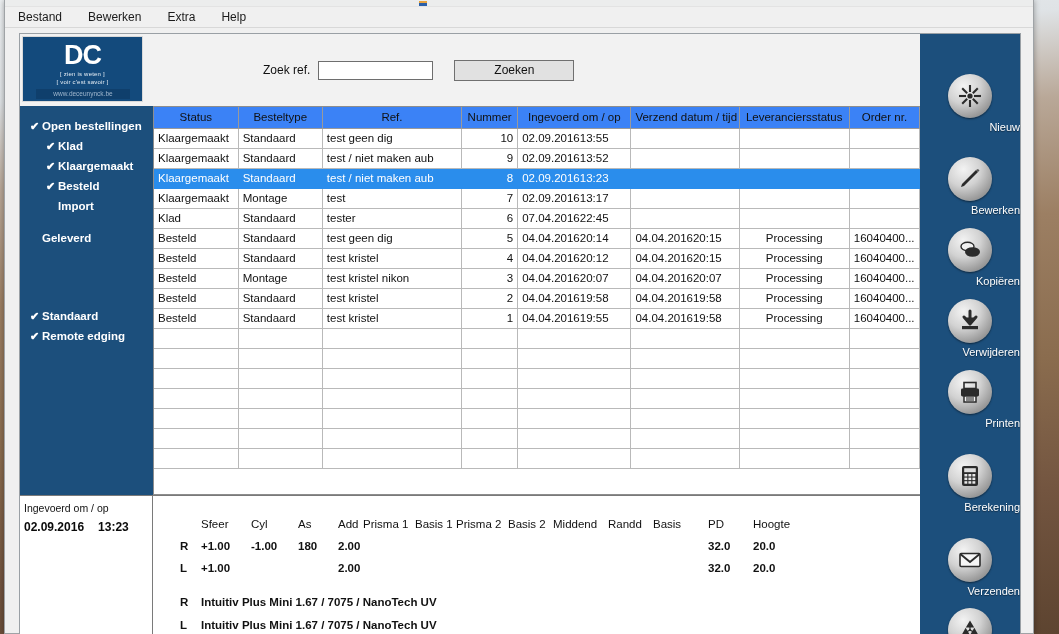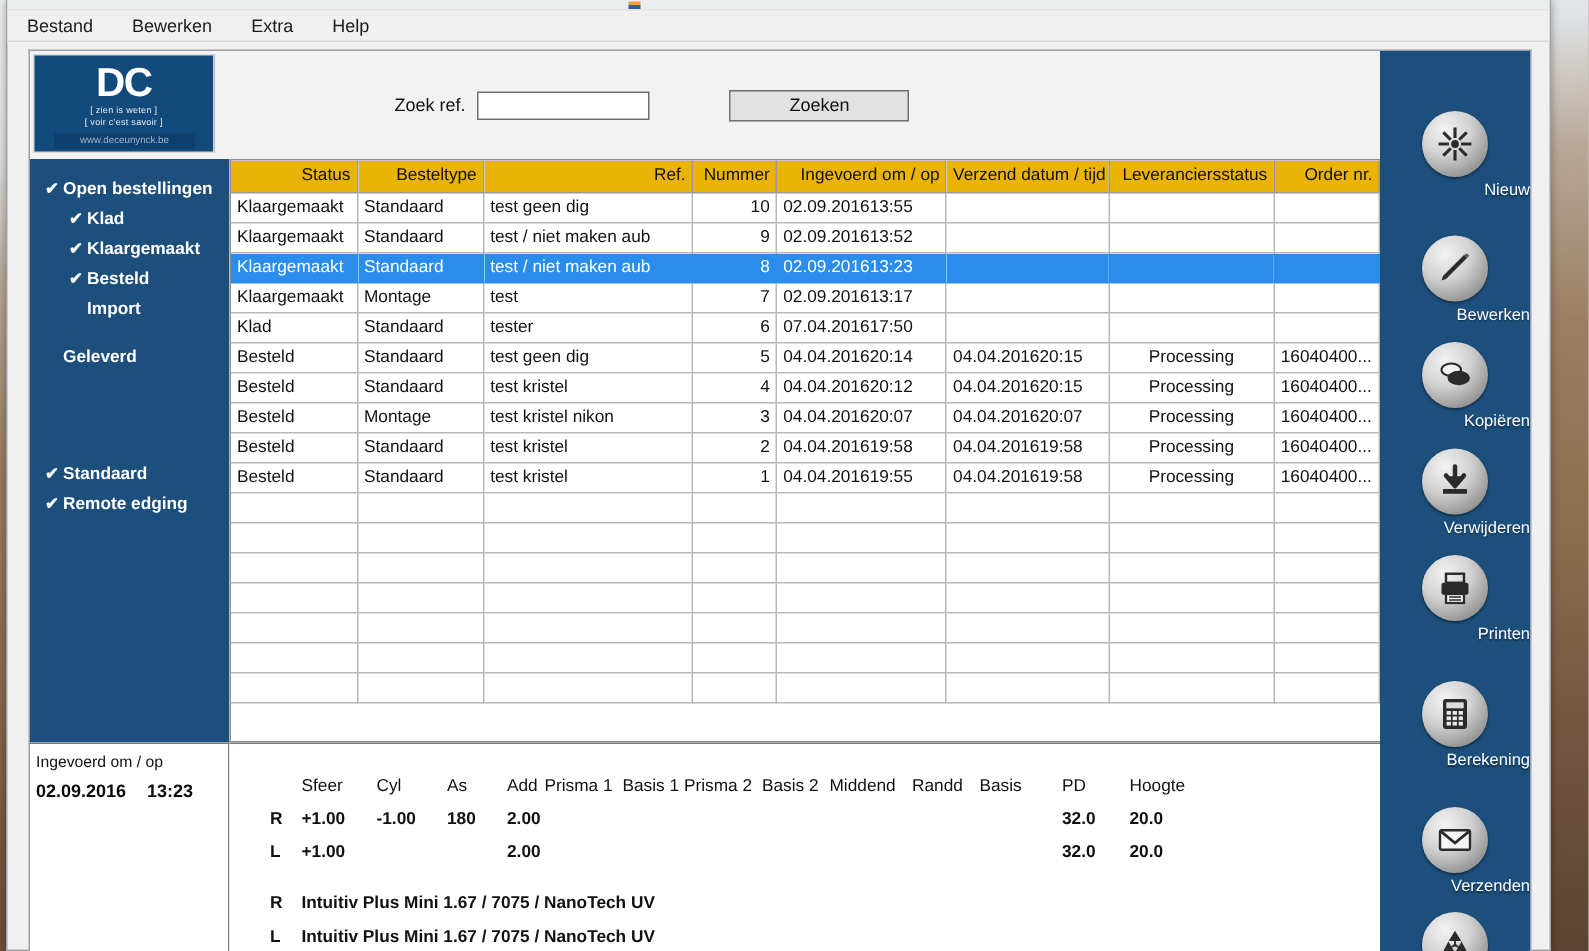--- a/index.html
+++ b/index.html
@@ -149,21 +149,21 @@
   .searchbar .lbl { font-size: 12px; color:#111; margin-right: 8px; }
   .search-input {
     width: 115px; height: 19px;
     border: 1px solid #6e6e6e;
     background:#fff;
     font-size: 12px;
     padding: 0 3px;
     outline:none;
   }
   .zoeken-btn {
-    margin-left: 53px;
+    margin-left: 21px;
     width: 120px; height: 21px;
     background: #e1e1e1;
     border: 1px solid #707070;
     font-size: 12px;
     color:#111;
     cursor: default;
   }
 
   
   .grid-wrap {
@@ -175,28 +175,28 @@
   }
   .grid {
     flex: 1 1 auto;
     background:#fff;
     border: 1px solid #8d8d8d;
     border-right: none;
     overflow: hidden;
   }
   table.g { border-collapse: collapse; width: 100%; table-layout: fixed; }
   table.g th {
-    background: #eab308;
+    background: #3b82f6;
     border: 1px solid #9a9a9a;
     border-top: none;
     border-left: none;
     font-weight: normal;
     font-size: 11.5px;
     color:#111;
-    text-align: right;
+    text-align: center;
     padding: 2px 4px;
     height: 21px;
     white-space: nowrap;
     overflow: hidden;
   }
   table.g th:first-child { border-left: none; }
   table.g td {
     border: 1px solid #b9b9b9;
     border-left: none;
     border-top: none;
@@ -439,21 +439,21 @@
                   <td><span class="dt">02.09.2016</span><span class="tm">13:17</span></td>
                   <td></td>
                   <td class="ctr"></td>
                   <td></td>
                 </tr>
                 <tr>
                   <td>Klad</td>
                   <td>Standaard</td>
                   <td>tester</td>
                   <td class="num">6</td>
-                  <td><span class="dt">07.04.2016</span><span class="tm">17:50</span></td>
+                  <td><span class="dt">07.04.2016</span><span class="tm">22:45</span></td>
                   <td></td>
                   <td class="ctr"></td>
                   <td></td>
                 </tr>
                 <tr>
                   <td>Besteld</td>
                   <td>Standaard</td>
                   <td>test geen dig</td>
                   <td class="num">5</td>
                   <td><span class="dt">04.04.2016</span><span class="tm">20:14</span></td>

